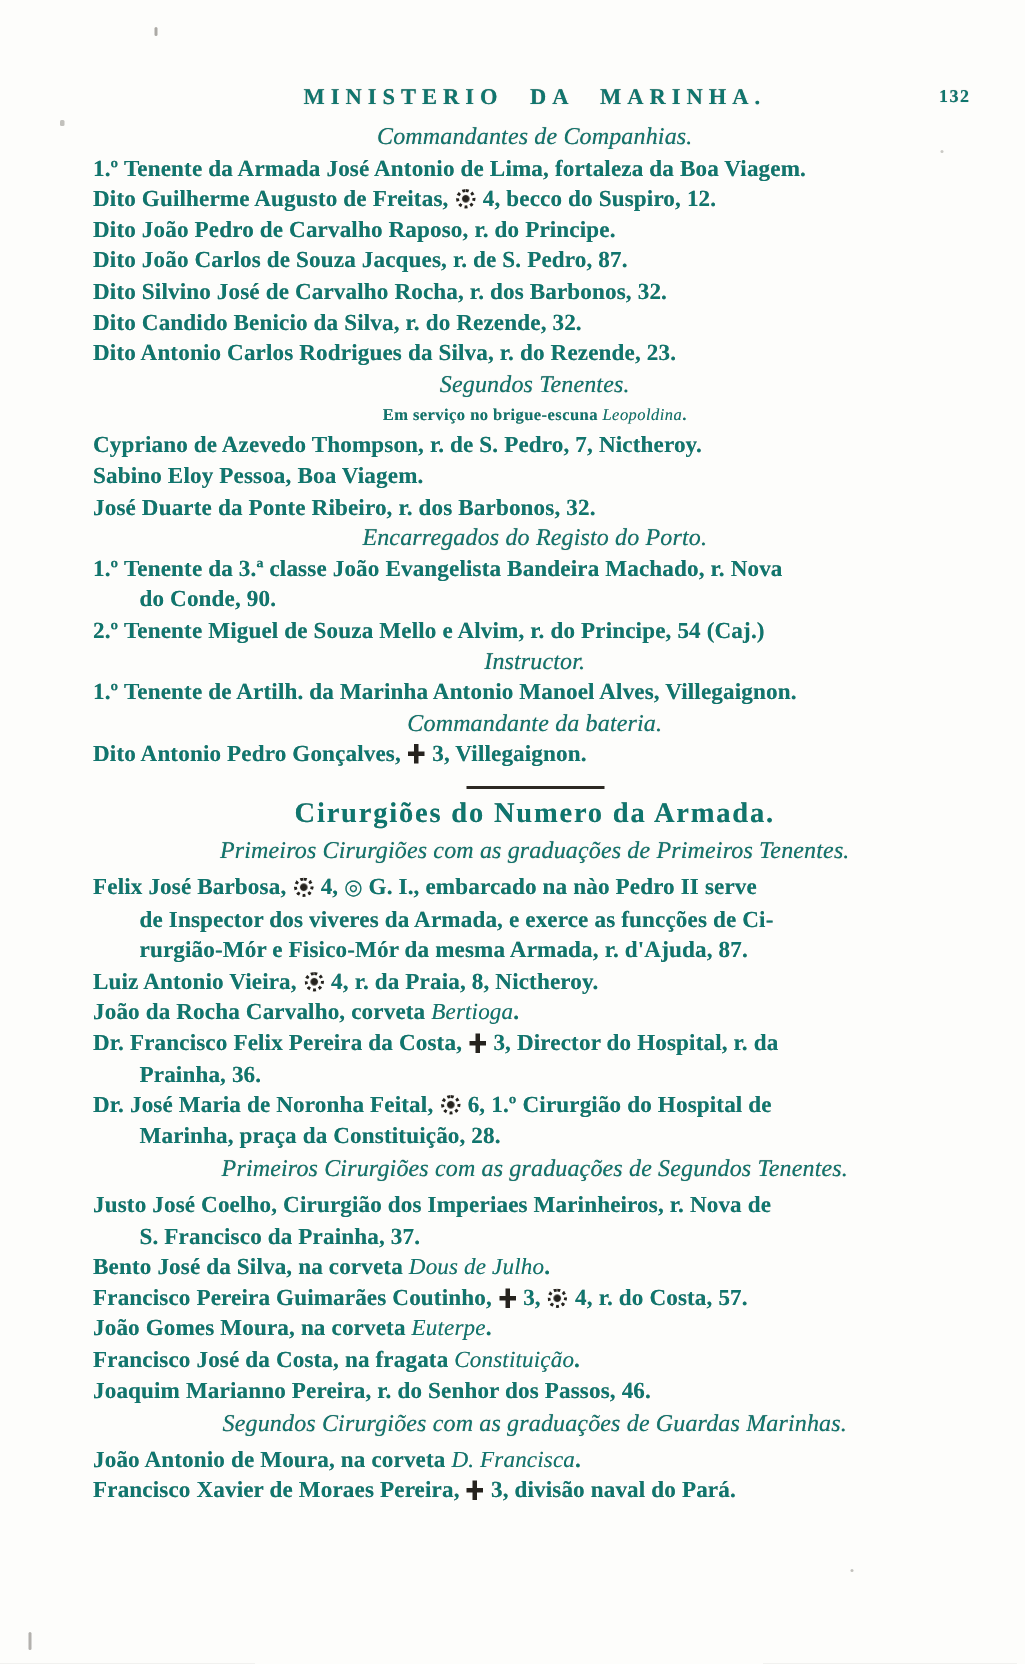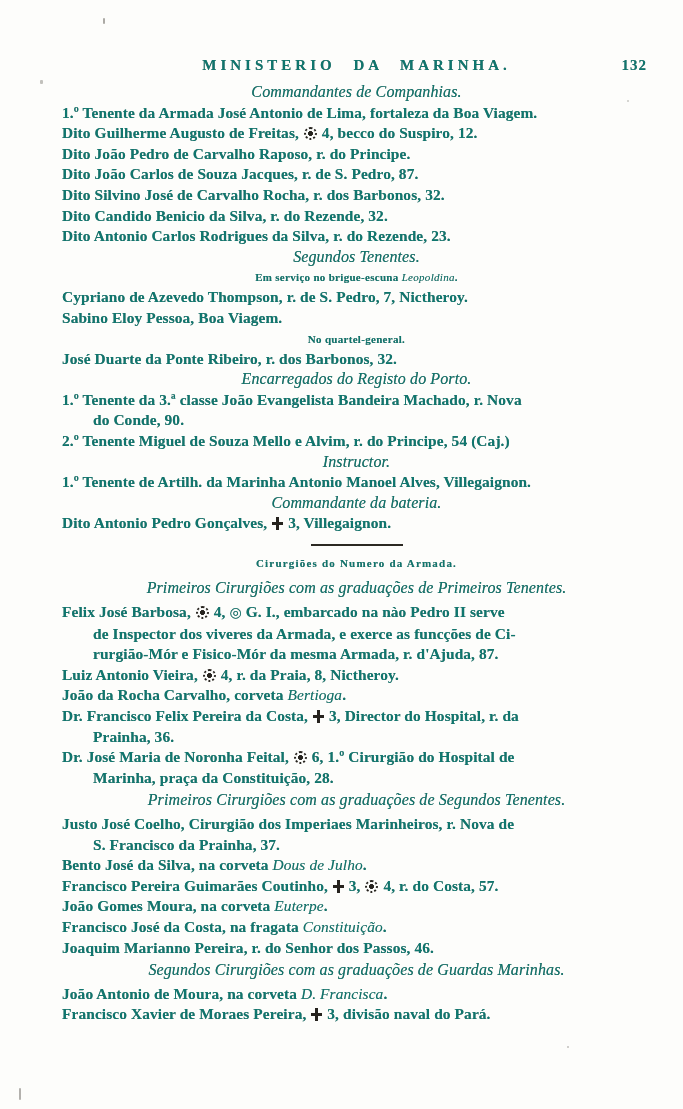--- a/index.html
+++ b/index.html
@@ -14,35 +14,35 @@
     color:#0f766e;
     overflow:hidden;
   }
   .running-head{position:relative;height:22px;margin-bottom:4px;text-align:center;}
   .rh-title{
     font-size:15px;font-weight:bold;letter-spacing:4px;word-spacing:10px;
     text-shadow:0 0 .5px rgba(36,33,28,.55);
   }
   .rh-page{
     position:absolute;right:4px;top:1px;
-    font-size:15px;font-weight:bold;letter-spacing:1px;
+    font-size:12px;font-weight:bold;letter-spacing:1px;
     text-shadow:0 0 .5px rgba(36,33,28,.45);
   }
   .lines{position:relative;}
   .ln{
     line-height:20.6px;font-size:15.4px;font-weight:bold;
     letter-spacing:.1px;
     text-shadow:0 0 .4px rgba(36,33,28,.45);
     white-space:nowrap;
   }
   .ln.center{text-align:center;white-space:normal;}
   .ln.italic{font-style:italic;font-weight:normal;font-size:16px;text-shadow:0 0 .45px rgba(36,33,28,.6);text-align:center;}
   .ln.sub{margin:2px 0 3px;}
   .ln.small{font-size:11px;font-weight:bold;letter-spacing:.3px;line-height:20px;}
-  .ln.boldhead{font-size:11px;font-weight:bold;letter-spacing:1.2px;margin:7px 0 5px;}
+  .ln.boldhead{font-size:19px;font-weight:bold;letter-spacing:1.2px;margin:7px 0 5px;}
   .ln.indent{padding-left:31px;}
   .rule-line{width:92px;border:0;border-top:2.5px solid #2c2923;margin:10px auto 6px;}
   i{font-weight:normal;}
   
   .rosette{
     display:inline-block;width:13px;height:13px;box-sizing:border-box;
     border:2px dotted #26231e;border-radius:50%;
     background:radial-gradient(circle at 50% 50%, #26231e 2.2px, rgba(0,0,0,0) 2.8px);
     vertical-align:-2px;margin:0 1px;
   }
@@ -67,21 +67,20 @@
       <div class="ln body">Dito Guilherme Augusto de Freitas, <span class="rosette"></span> 4, becco do Suspiro, 12.</div>
       <div class="ln body">Dito João Pedro de Carvalho Raposo, r. do Principe.</div>
       <div class="ln body">Dito João Carlos de Souza Jacques, r. de S. Pedro, 87.</div>
       <div class="ln body">Dito Silvino José de Carvalho Rocha, r. dos Barbonos, 32.</div>
       <div class="ln body">Dito Candido Benicio da Silva, r. do Rezende, 32.</div>
       <div class="ln body">Dito Antonio Carlos Rodrigues da Silva, r. do Rezende, 23.</div>
       <div class="ln center italic">Segundos Tenentes.</div>
       <div class="ln center small">Em serviço no brigue-escuna <i>Leopoldina</i>.</div>
       <div class="ln body">Cypriano de Azevedo Thompson, r. de S. Pedro, 7, Nictheroy.</div>
       <div class="ln body">Sabino Eloy Pessoa, Boa Viagem.</div>
-      <div class="ln center small">No quartel-general.</div>
       <div class="ln body">José Duarte da Ponte Ribeiro, r. dos Barbonos, 32.</div>
       <div class="ln center italic">Encarregados do Registo do Porto.</div>
       <div class="ln body">1.º Tenente da 3.ª classe João Evangelista Bandeira Machado, r. Nova</div>
       <div class="ln body indent">do Conde, 90.</div>
       <div class="ln body">2.º Tenente Miguel de Souza Mello e Alvim, r. do Principe, 54 (Caj.)</div>
       <div class="ln center italic">Instructor.</div>
       <div class="ln body">1.º Tenente de Artilh. da Marinha Antonio Manoel Alves, Villegaignon.</div>
       <div class="ln center italic">Commandante da bateria.</div>
       <div class="ln body">Dito Antonio Pedro Gonçalves, <span class="cross"></span> 3, Villegaignon.</div>
       <hr class="rule-line">

